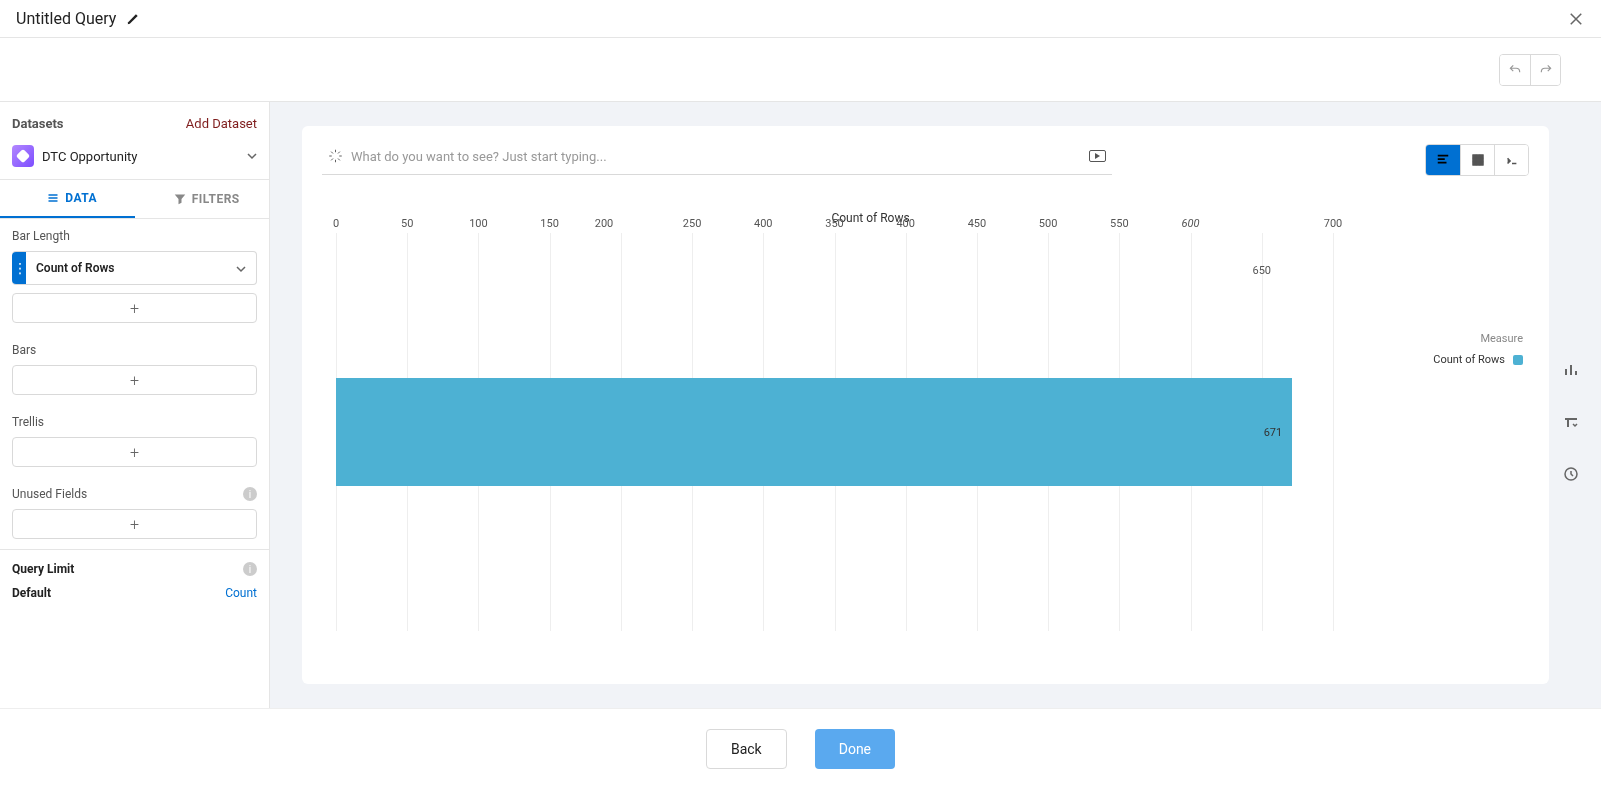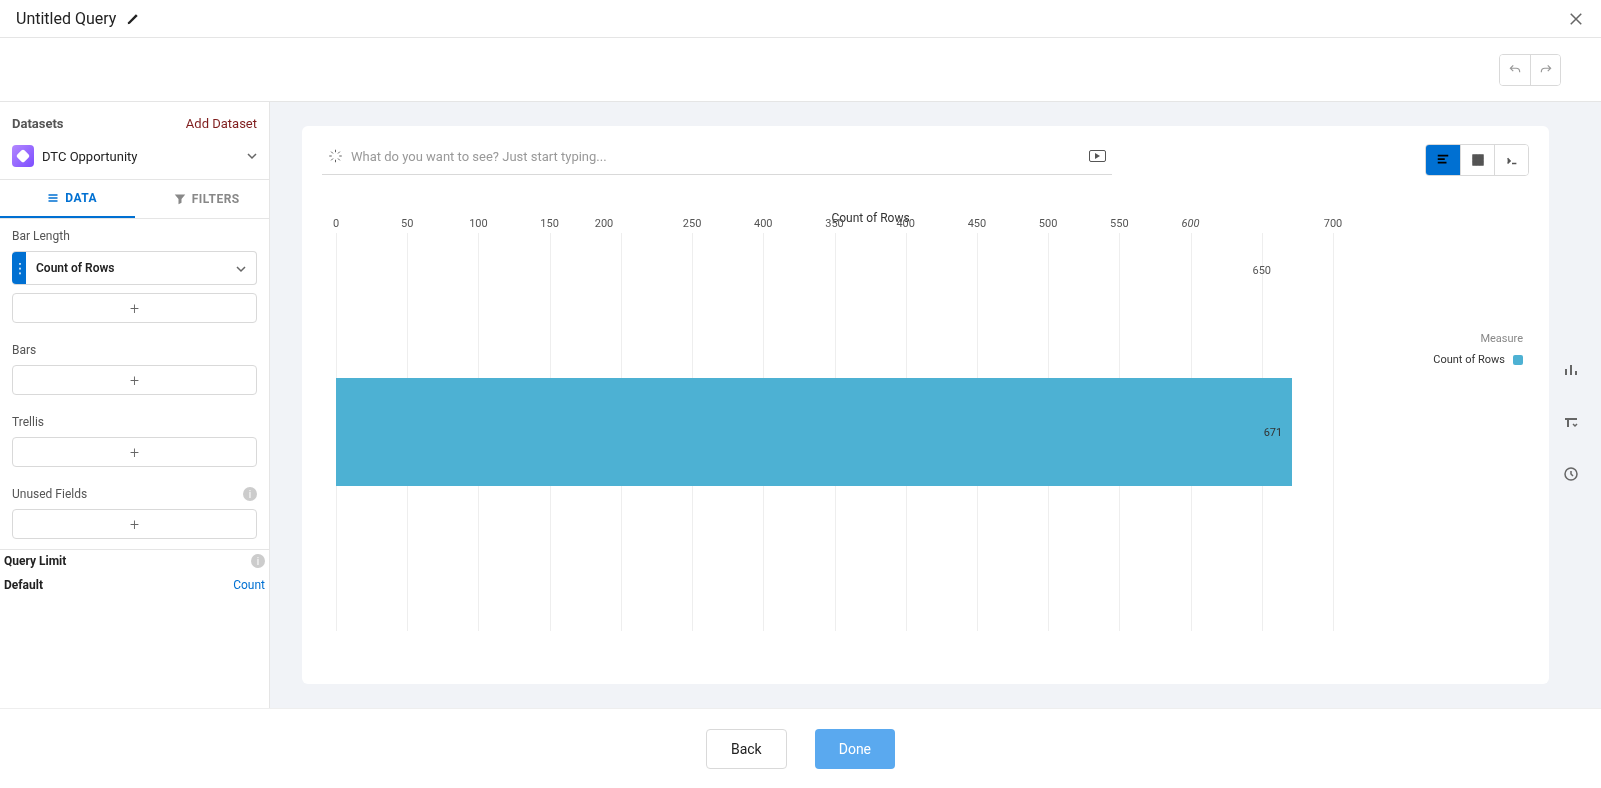--- a/index.html
+++ b/index.html
@@ -48,21 +48,21 @@
 .pill .grip { width: 14px; height: 100%; background: #0070d2; border-radius: 4px 0 0 4px; display: flex; align-items: center; justify-content: center; }
 .pill .grip::after { content: "⋮"; color: #fff; font-size: 14px; letter-spacing: -2px; }
 .pill .pill-text { flex: 1; font-size: 12px; font-weight: 600; color: #222; padding-left: 10px; }
 .pill .pill-chev { padding: 0 10px; }
 .add-pill { border: 1px solid #d9d9d9; border-radius: 4px; height: 30px; display: flex; align-items: center; justify-content: center; margin-top: 8px; cursor: pointer; }
 .add-pill::after { content: "+"; color: #666; font-size: 16px; font-weight: 300; }
 
 .info-dot { width: 14px; height: 14px; border-radius: 50%; background: #ccc; color: #fff; font-size: 10px; display: flex; align-items: center; justify-content: center; }
 
 
-.qsect { border-top: 1px solid #e5e5e5; padding: 4px; }
+.qsect { border-top: 1px solid #e5e5e5; padding: 12px; }
 .qrow { display: flex; justify-content: space-between; align-items: center; font-size: 12px; color: #222; }
 .qrow strong { font-weight: 700; }
 .qrow .edit-link { color: #0070d2; font-size: 12px; cursor: pointer; }
 .qrow + .qrow { margin-top: 10px; }
 
 
 .canvas-wrap { flex: 1; background: #f1f3f7; padding: 24px 8px 24px 32px; display: flex; }
 .canvas { flex: 1; background: #fff; border-radius: 6px; padding: 18px 20px 30px 20px; position: relative; }
 .query-input { display: flex; align-items: center; border-bottom: 1px solid #d9d9d9; padding: 4px 6px 10px 6px; width: 790px; }
 .sparkle { width: 16px; height: 16px; margin-right: 8px; stroke: #555; fill: none; }

